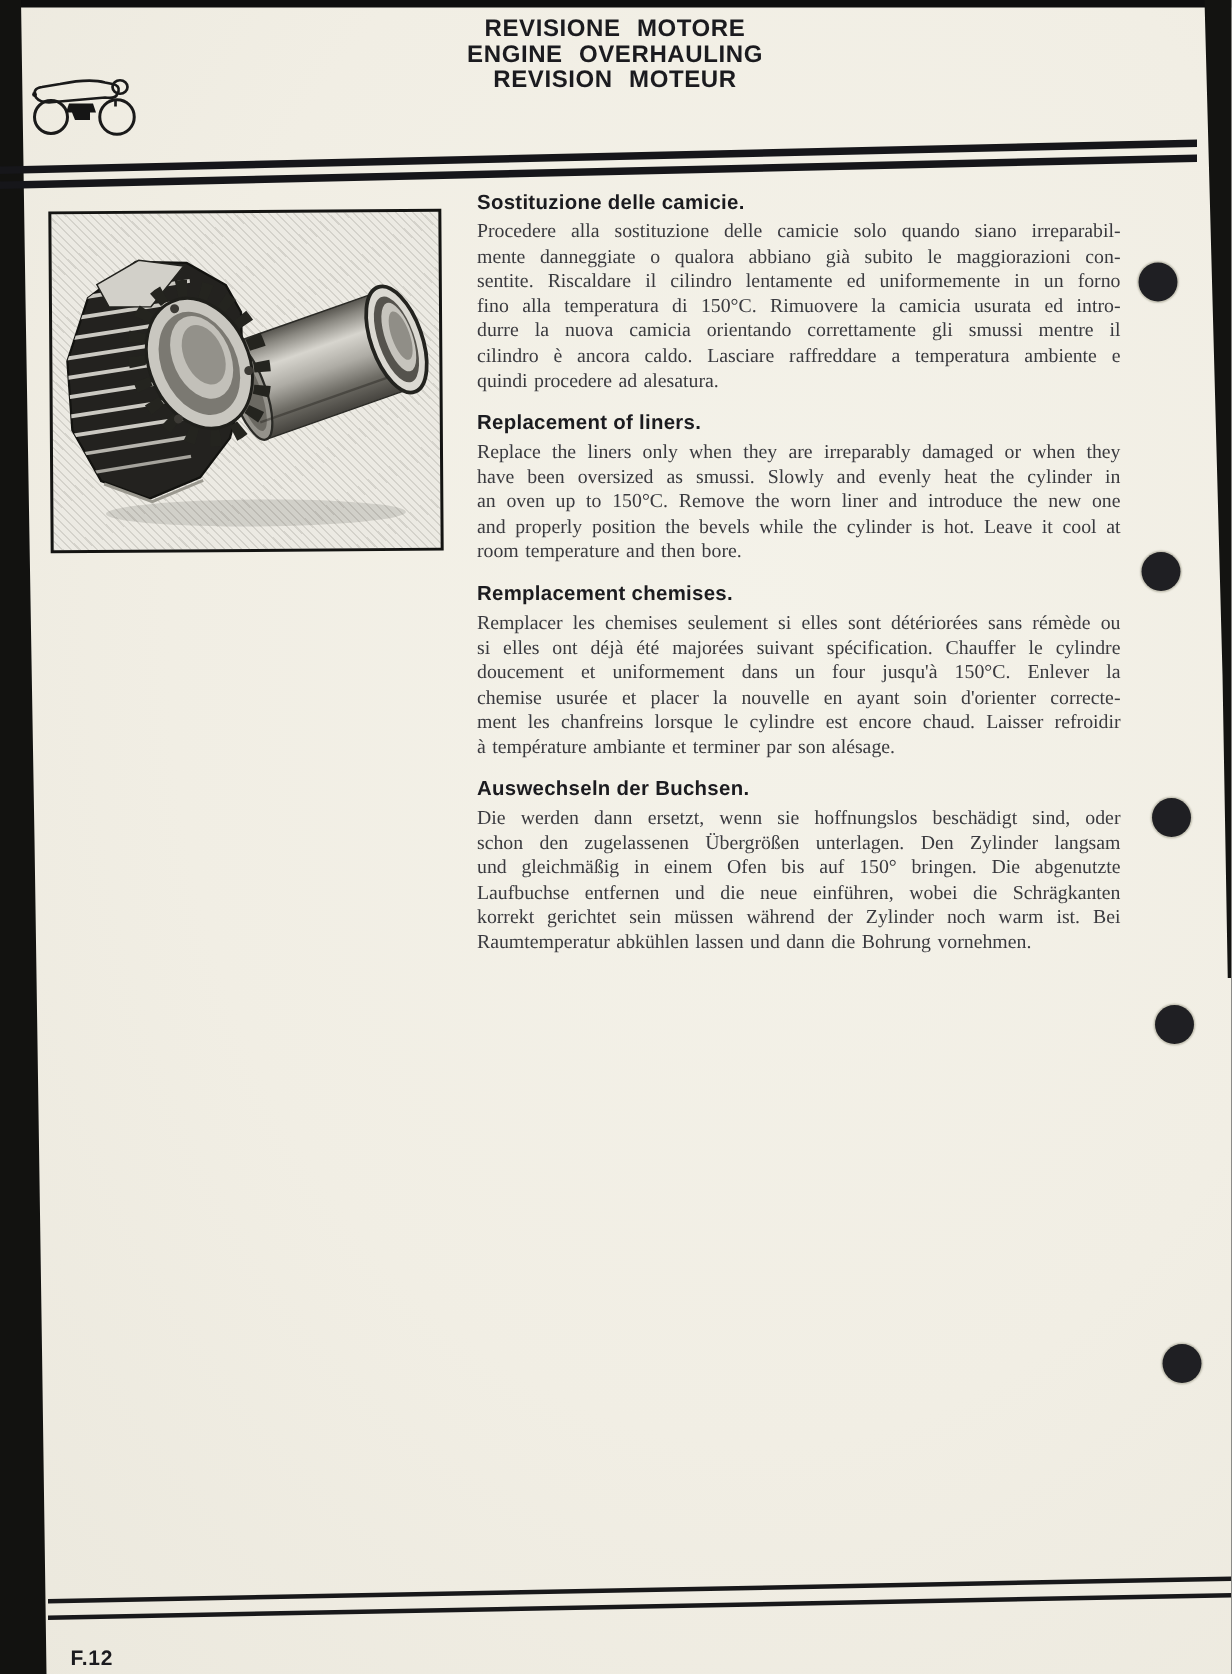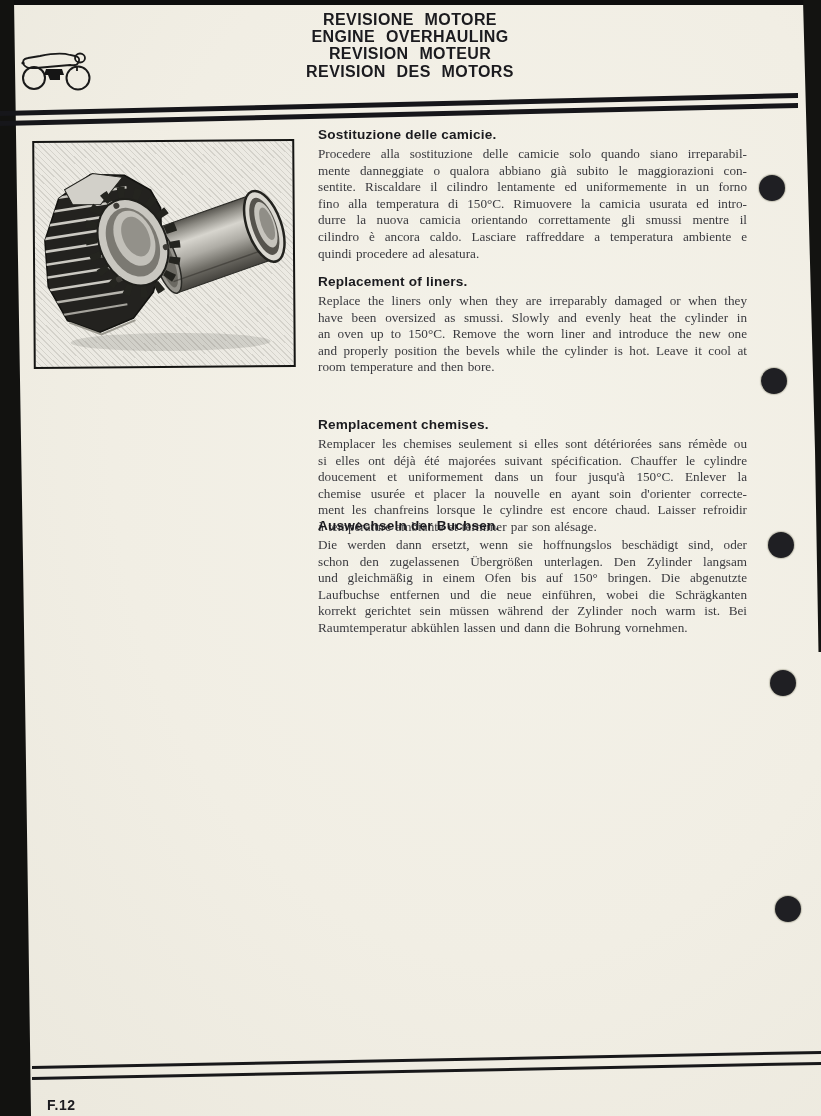--- a/index.html
+++ b/index.html
@@ -32,21 +32,21 @@
     transform:rotate(-0.4deg);
   }
   
   .sec{left:318px;width:429px;}
   .sec h3{margin:0 0 4px 0;font-size:13.6px;font-weight:bold;color:#1b1b1f;letter-spacing:.2px;}
   .sec .line{
     font-size:13.2px;line-height:16.6px;color:#3a3a3f;word-spacing:1px;
     text-align:justify;text-align-last:justify;text-justify:inter-word;white-space:normal;font-family:Liberation Serif, serif;
   }
   .sec .line.last{text-align-last:left;}
-  .sec1{top:127px;}.sec2{top:274px;}.sec3{top:388px;margin-top:29px;}.sec4{top:518px;}
+  .sec1{top:127px;}.sec2{top:274px;}.sec3{top:388px;}.sec4{top:518px;}
   
   .dot{position:absolute;width:26px;height:26px;border-radius:50%;background:#1f1f23;box-shadow:0 0 1px 1px rgba(60,60,30,.25);}
   
   .pagenum{left:47px;top:1097px;font-size:14px;font-weight:bold;letter-spacing:.5px;color:#1b1b1f;}
 </style>
 </head>
 <body>
 
 <div id="page">
 
@@ -67,21 +67,20 @@
       <line x1="57" y1="22" x2="57" y2="27" stroke="#1a1a1a" stroke-width="1.8"></line>
       <path d="M26,25 L42,25 L44,31 L40,31 L40,36 L30,36 L28,31 L24,31 Z" fill="#151515"></path>
       <circle cx="3" cy="19" r="1.6" fill="#151515"></circle>
     </svg>
   </div>
 
   <div class="abs header">
     <div class="htitle">REVISIONE MOTORE</div>
     <div class="htitle">ENGINE OVERHAULING</div>
     <div class="htitle">REVISION MOTEUR</div>
-    <div class="htitle">REVISION DES MOTORS</div>
   </div>
 
   <svg class="abs rules-top" viewBox="0 0 800 50">
     <polygon points="0,26 798,8 798,13 0,31" fill="#16161a"></polygon>
     <polygon points="0,36 798,18 798,23 0,41" fill="#16161a"></polygon>
   </svg>
 
   <div class="abs photo">
     <svg viewBox="0 0 258 224" width="258" height="224">
       <defs>

